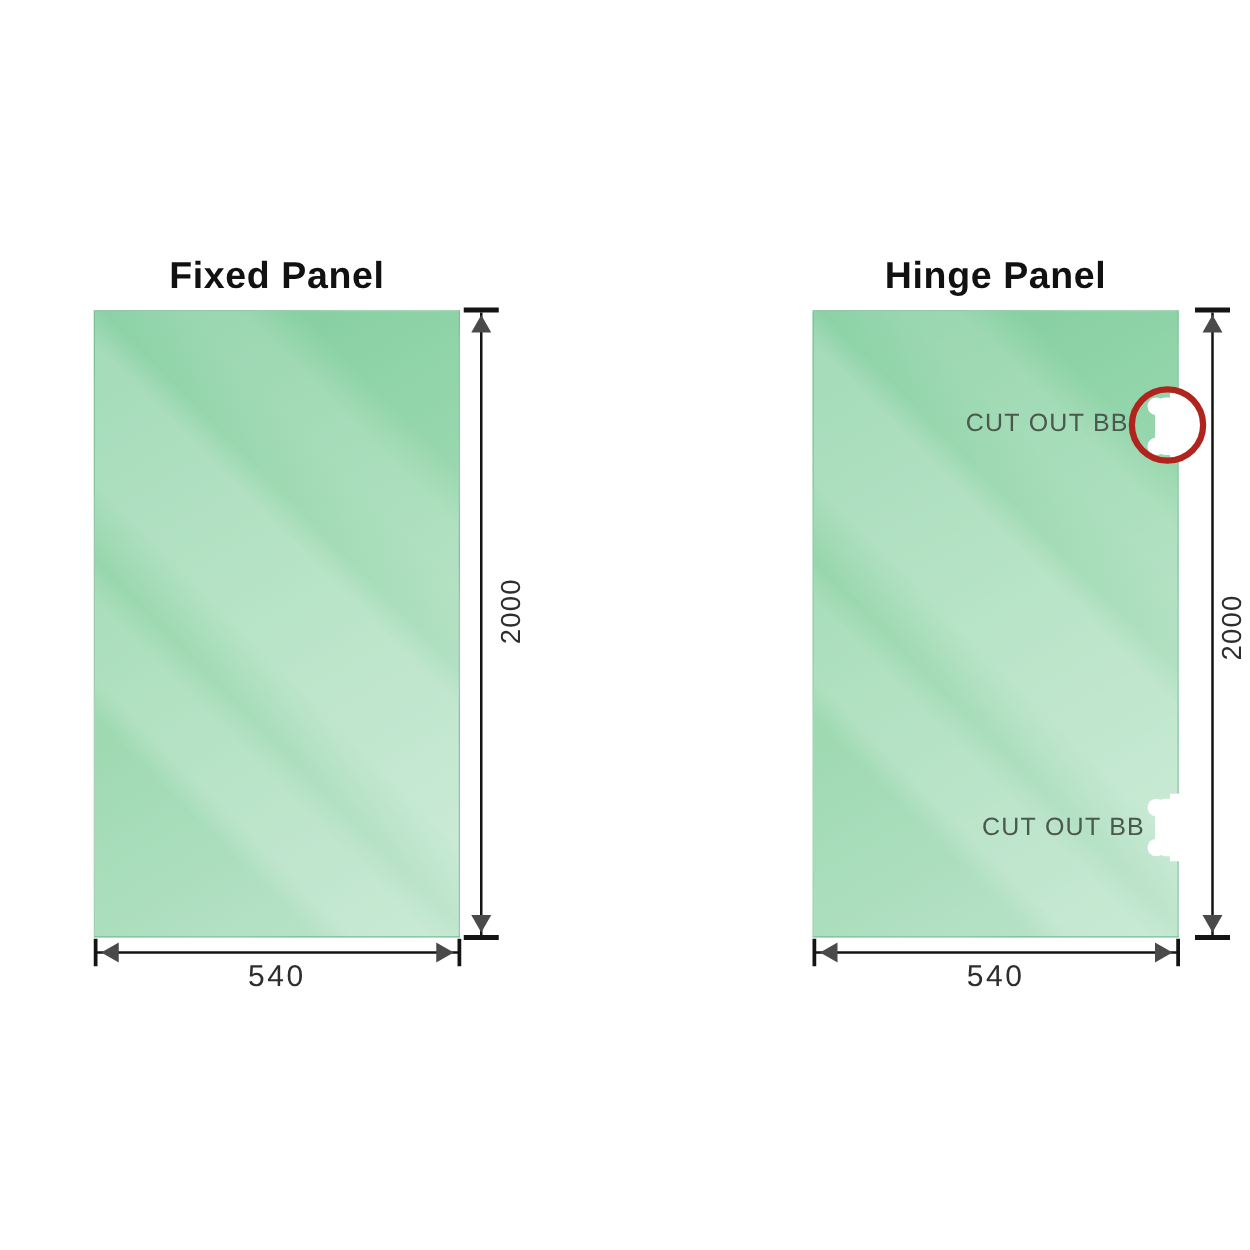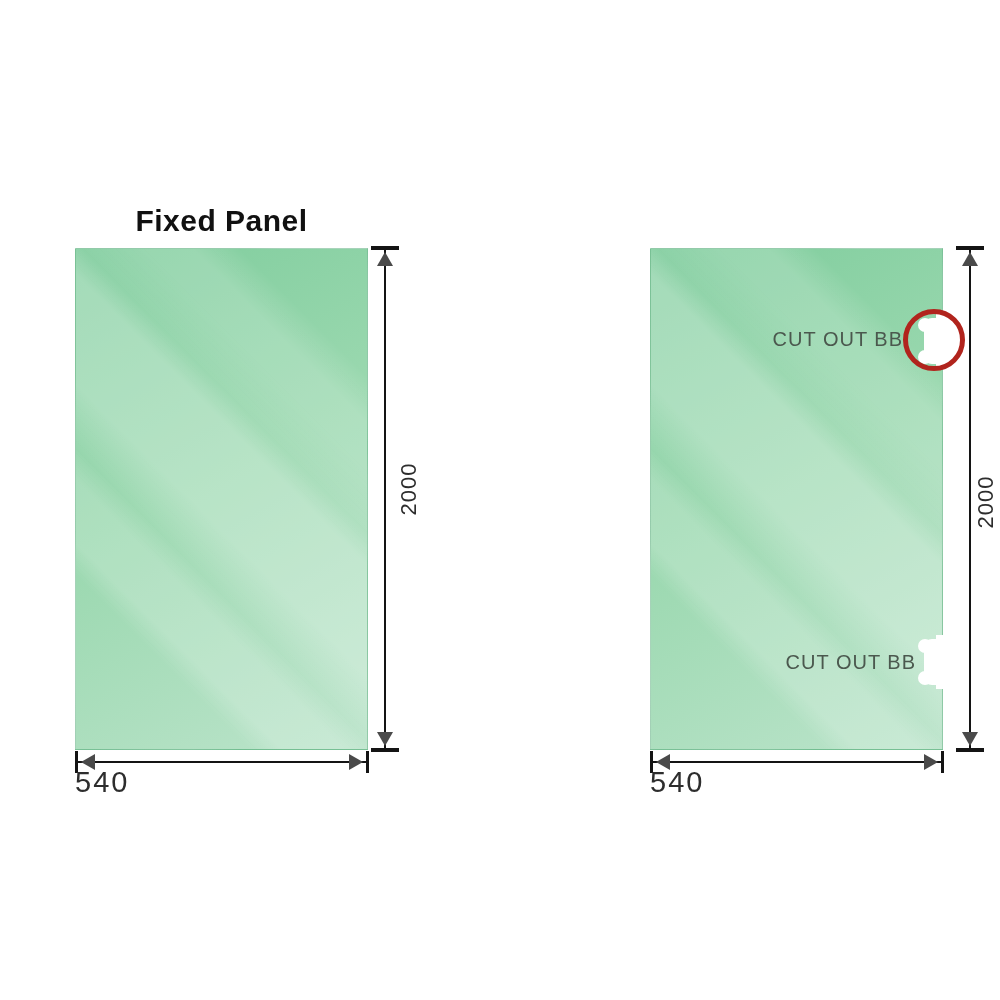--- a/index.html
+++ b/index.html
@@ -57,22 +57,22 @@
     border-right:14px solid var(--arrow);}
   .arrow-right{position:absolute;width:0;height:0;
     border-top:8px solid transparent;border-bottom:8px solid transparent;
     border-left:14px solid var(--arrow);}
   .vdim-label{
     position:absolute;width:56px;height:26px;line-height:26px;text-align:center;
     font-size:22px;color:var(--dim-text);letter-spacing:1px;
     transform:rotate(-90deg);
   }
   .hdim-label{
-    position:absolute;width:293px;height:28px;line-height:28px;text-align:left;
-    font-size:29px;color:var(--dim-text);letter-spacing:2px;
+    position:absolute;width:293px;height:28px;line-height:28px;text-align:center;
+    font-size:24px;color:var(--dim-text);letter-spacing:2px;
   }
   .cutout{position:absolute;width:26px;height:54px;}
   .cutout .channel{position:absolute;right:0;top:0;bottom:0;width:8px;background:#fff;}
   .cutout .body{position:absolute;left:6px;right:0;top:4px;bottom:4px;background:#fff;
     border-radius:8px 0 0 8px;}
   .cutout .bump-top{position:absolute;left:0;top:4px;width:14px;height:14px;background:#fff;border-radius:50%;}
   .cutout .bump-bottom{position:absolute;left:0;bottom:4px;width:14px;height:14px;background:#fff;border-radius:50%;}
   .highlight-ring{
     position:absolute;width:52px;height:52px;border-radius:50%;
     border:5px solid var(--ring);background:transparent;
@@ -98,20 +98,21 @@
   <div class="arrow-down" style="left:377px;top:732px;"></div>
   <div class="vdim-label" style="left:381px;top:476px;">2000</div>
 
   <div class="dim-line-h" style="left:77px;top:761px;width:290px;"></div>
   <div class="tick-v" style="left:75px;top:751px;"></div>
   <div class="tick-v" style="left:366px;top:751px;"></div>
   <div class="arrow-left" style="left:81px;top:754px;"></div>
   <div class="arrow-right" style="left:349px;top:754px;"></div>
   <div class="hdim-label" style="left:75px;top:768px;">540</div>
 
+  <h2 class="panel-title" style="left:650px;">Hinge Panel</h2>
 
   <div class="glass" style="left:650px;"></div>
 
   <div class="cutout" style="left:918px;top:314px;">
     <div class="channel"></div>
     <div class="body"></div>
     <div class="bump-top"></div>
     <div class="bump-bottom"></div>
   </div>
   <div class="highlight-ring" style="left:903px;top:309px;"></div>

